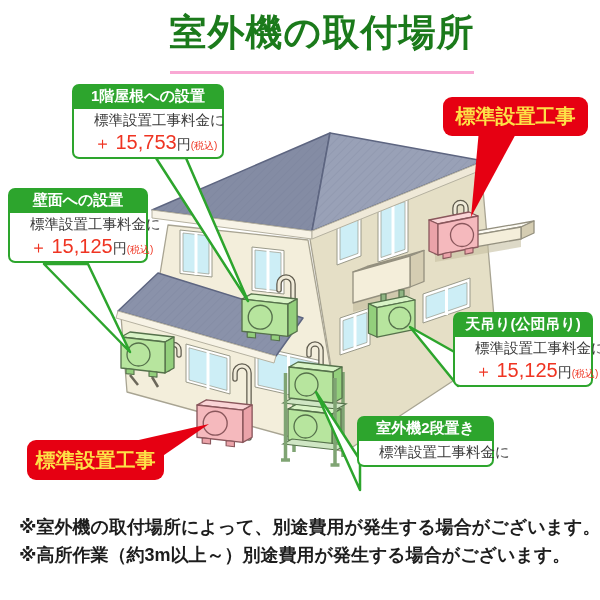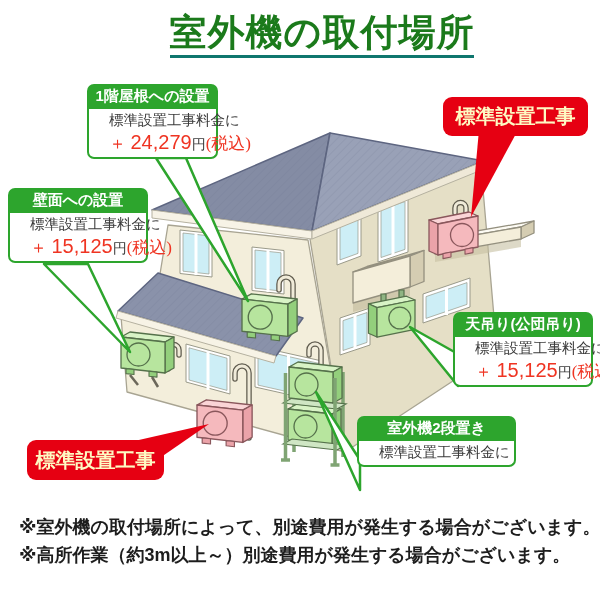--- a/index.html
+++ b/index.html
@@ -1,33 +1,33 @@
 <!DOCTYPE html>
 <html><head>
 <meta charset="utf-8">
 <style>
   html,body{margin:0;padding:0;background:#fff;}
   #stage{position:relative;width:600px;height:600px;background:#fff;overflow:hidden;
          font-family:"Liberation Sans","DejaVu Sans",sans-serif;}
   #house-svg{position:absolute;left:0;top:0;z-index:1;}
   .title{position:absolute;top:8px;left:0;width:100%;text-align:center;
          font-size:37px;font-weight:bold;color:#1b7a1b;letter-spacing:1px;z-index:2;}
-  .title span{border-bottom:3px solid #0f766e;padding-bottom:2px;margin-left:44px;}
+  .title span{border-bottom:3px solid #f9a8d4;padding-bottom:18px;margin-left:44px;}
   .callout{position:absolute;z-index:3;}
   .co-head{background:#2da52d;color:#fff;font-size:15px;font-weight:bold;text-align:center;
            border-radius:7px 7px 0 0;padding:3px 0;white-space:nowrap;}
   .co-body{background:#fff;border:2px solid #2da52d;border-top:none;border-radius:0 0 7px 7px;
            padding:2px 20px 3px;}
   .co-line{font-size:14.5px;color:#3a3a3a;white-space:nowrap;line-height:1.3;}
   .co-price{white-space:nowrap;line-height:1.2;}
   .plus{color:#ef3422;font-size:17px;}
   .amount{color:#ef3422;font-size:20px;}
   .yen{color:#3a3a3a;font-size:14px;}
-  .tax{color:#ef3422;font-size:17px;font-family:Liberation Serif, serif;}
-  .badge{position:absolute;background:#e60012;color:#fef9c3;font-weight:bold;font-size:20px;
+  .tax{color:#ef3422;font-size:10px;}
+  .badge{position:absolute;background:#e60012;color:#fde047;font-weight:bold;font-size:20px;
          display:flex;align-items:center;justify-content:center;border-radius:9px;z-index:3;}
   .notes{position:absolute;left:8px;top:514px;font-size:18px;font-weight:bold;color:#1d1d1d;
          line-height:1.55;white-space:nowrap;z-index:2;margin-left:11px;}
   .green{--f:#b7e59e;--t:#d8f3c6;--s:#93cf7c;--o:#55714b;}
   .pink{--f:#f5b9bd;--t:#fad4d6;--s:#eba3a9;--o:#8a575c;}
   .u-top{fill:var(--t);stroke:var(--o);stroke-width:1.3;stroke-linejoin:round;}
   .u-side{fill:var(--s);stroke:var(--o);stroke-width:1.3;stroke-linejoin:round;}
   .u-front{fill:var(--f);stroke:var(--o);stroke-width:1.3;stroke-linejoin:round;}
   .u-fan{fill:var(--f);stroke:var(--o);stroke-width:1.3;}
   .u-foot{fill:var(--s);stroke:var(--o);stroke-width:1.1;stroke-linejoin:round;}
@@ -219,45 +219,45 @@
   <polygon class="tail-g" points="156,158 186,158 248,301"></polygon>
   <polygon class="tail-g" points="44,264 88,264 130,352"></polygon>
   <polygon class="tail-g" points="458,354 458,386 410,327"></polygon>
   <polygon class="tail-g" points="360,460 360,490 316,392"></polygon>
   <polygon class="tail-r" points="479,130 518,130 471,217"></polygon>
   <polygon class="tail-r" points="130,442 154,462 209,424"></polygon>
 </svg>
 
 <div class="title"><span>室外機の取付場所</span></div>
 
-<div class="callout" style="left:87px;top:84px;width:131px">
+<div class="callout" style="left:72px;top:84px;width:152px">
   <div class="co-head">1階屋根への設置</div>
   <div class="co-body">
     <div class="co-line">標準設置工事料金に</div>
-    <div class="co-price"><span class="plus">＋</span> <span class="amount">24,279</span><span class="yen">円</span><span class="tax">(税込)</span></div>
+    <div class="co-price"><span class="plus">＋</span> <span class="amount">15,753</span><span class="yen">円</span><span class="tax">(税込)</span></div>
   </div>
 </div>
 
 <div class="callout" style="left:8px;top:188px;width:140px">
   <div class="co-head">壁面への設置</div>
   <div class="co-body">
     <div class="co-line">標準設置工事料金に</div>
     <div class="co-price"><span class="plus">＋</span> <span class="amount">15,125</span><span class="yen">円</span><span class="tax">(税込)</span></div>
   </div>
 </div>
 
 <div class="callout" style="left:453px;top:312px;width:140px">
   <div class="co-head">天吊り(公団吊り)</div>
   <div class="co-body">
     <div class="co-line">標準設置工事料金に</div>
     <div class="co-price"><span class="plus">＋</span> <span class="amount">15,125</span><span class="yen">円</span><span class="tax">(税込)</span></div>
   </div>
 </div>
 
-<div class="callout" style="left:357px;top:416px;width:159px">
+<div class="callout" style="left:357px;top:416px;width:137px">
   <div class="co-head">室外機2段置き</div>
   <div class="co-body">
     <div class="co-line">標準設置工事料金に</div>
   </div>
 </div>
 
 <div class="badge" style="left:443px;top:97px;width:145px;height:39px">標準設置工事</div>
 <div class="badge" style="left:27px;top:440px;width:137px;height:40px">標準設置工事</div>
 
 <div class="notes">

